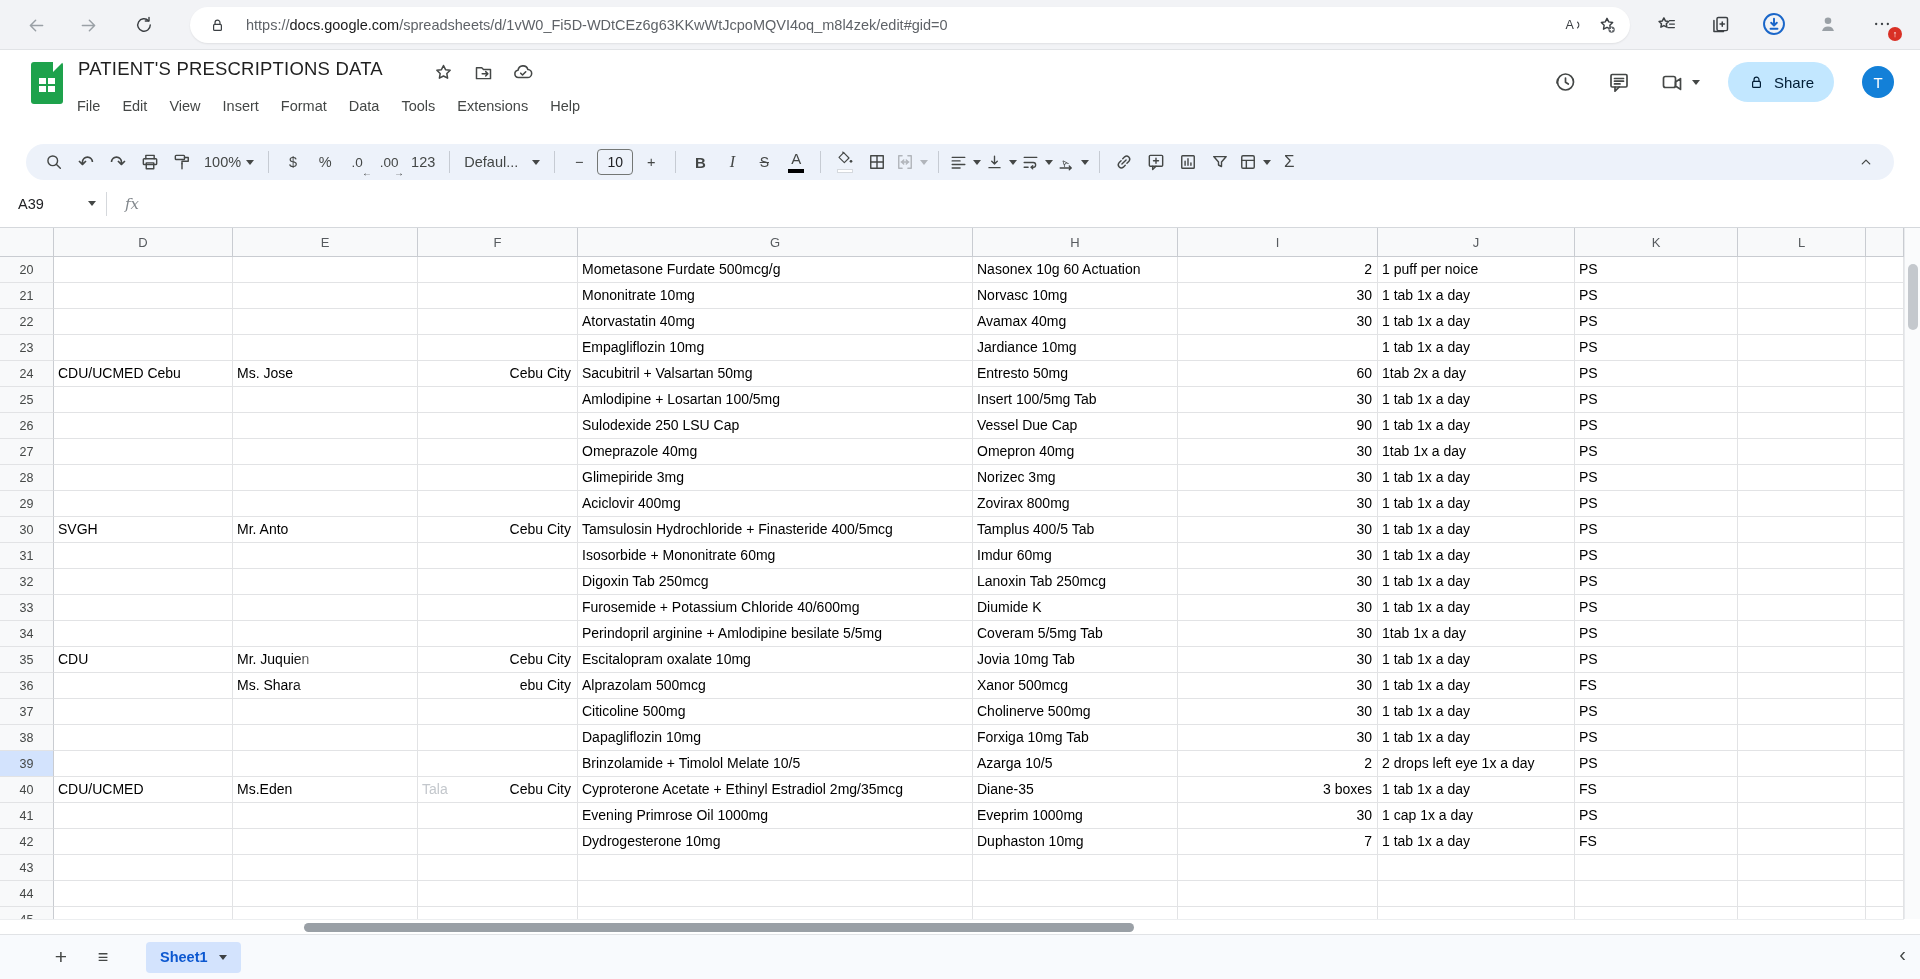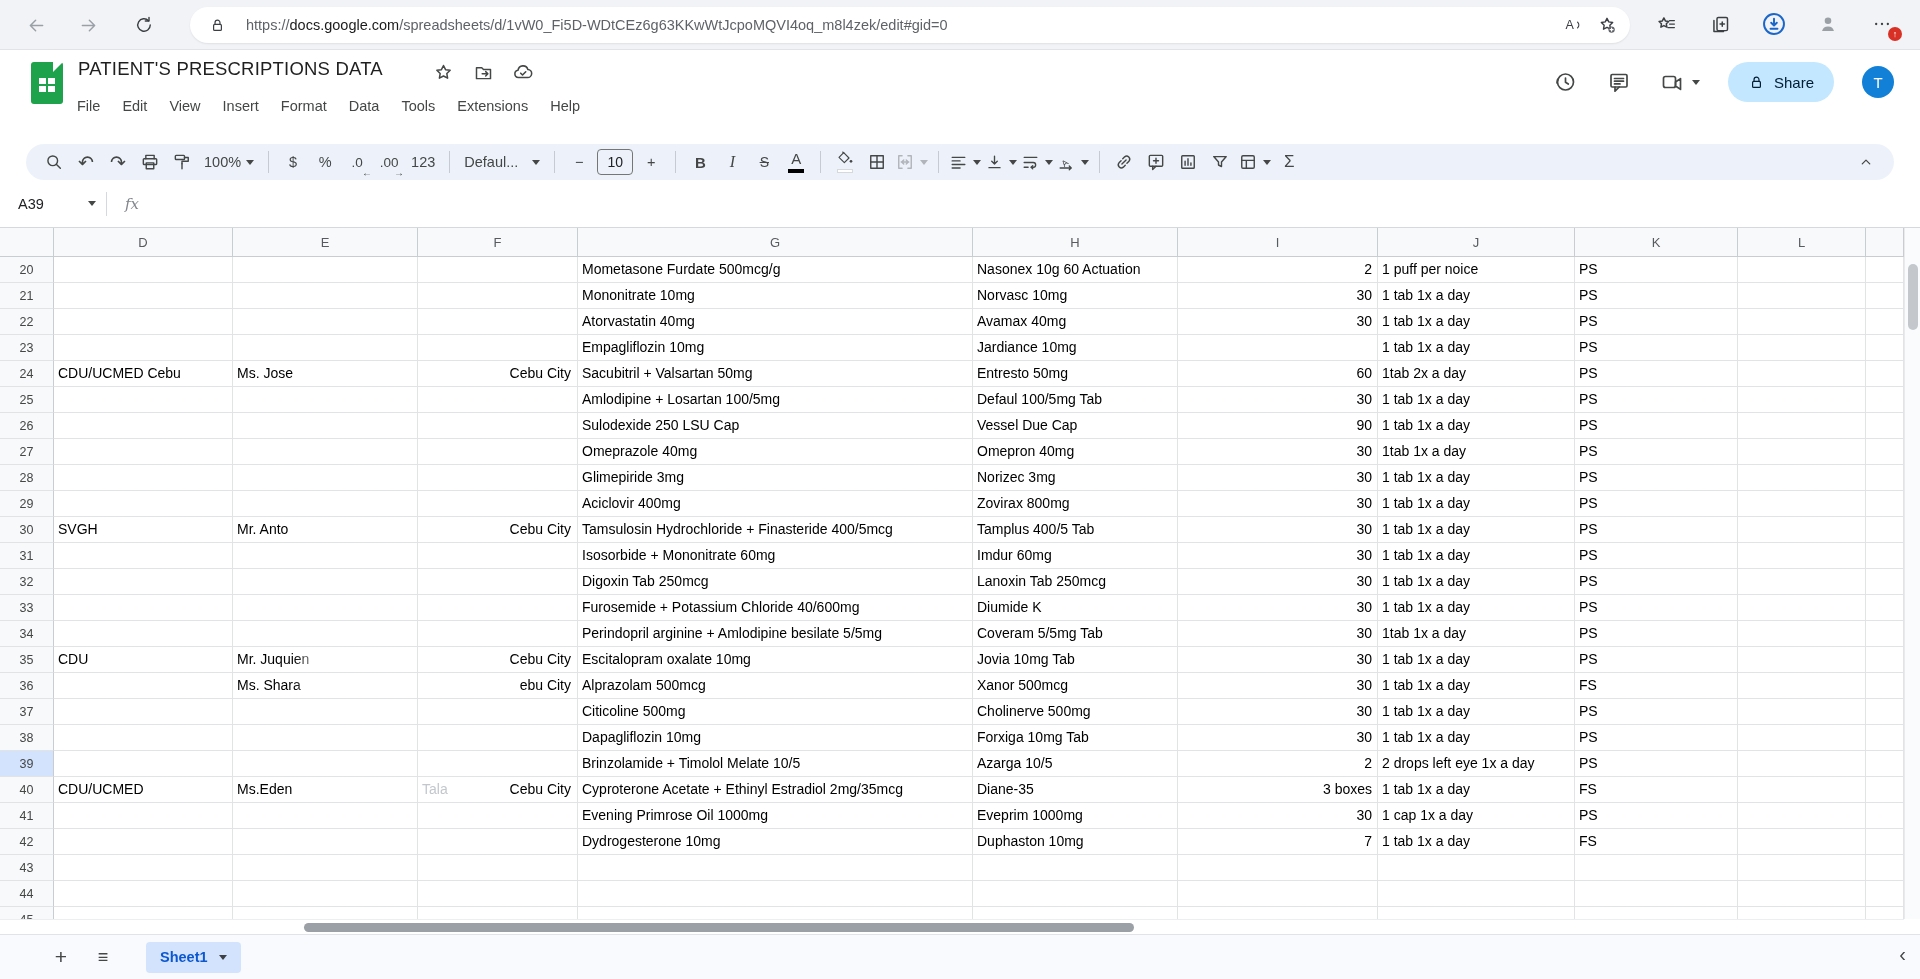--- a/index.html
+++ b/index.html
@@ -481,21 +481,21 @@
         <div class="cell" style="width: 163px;">PS</div>
         <div class="cell" style="width: 128px;"></div>
         <div class="cell" style="width: 38px;"></div>
       </div>
       <div class="grow">
         <div class="rnum">25</div>
         <div class="cell" style="width: 179px;"></div>
         <div class="cell" style="width: 185px;"></div>
         <div class="cell" style="width: 160px;"></div>
         <div class="cell" style="width: 395px;">Amlodipine + Losartan 100/5mg</div>
-        <div class="cell" style="width: 205px;">Defaul 100/5mg Tab</div>
+        <div class="cell" style="width: 205px;">Insert 100/5mg Tab</div>
         <div class="cell num" style="width: 200px;">30</div>
         <div class="cell" style="width: 197px;">1 tab 1x a day</div>
         <div class="cell" style="width: 163px;">PS</div>
         <div class="cell" style="width: 128px;"></div>
         <div class="cell" style="width: 38px;"></div>
       </div>
       <div class="grow">
         <div class="rnum">26</div>
         <div class="cell" style="width: 179px;"></div>
         <div class="cell" style="width: 185px;"></div>

